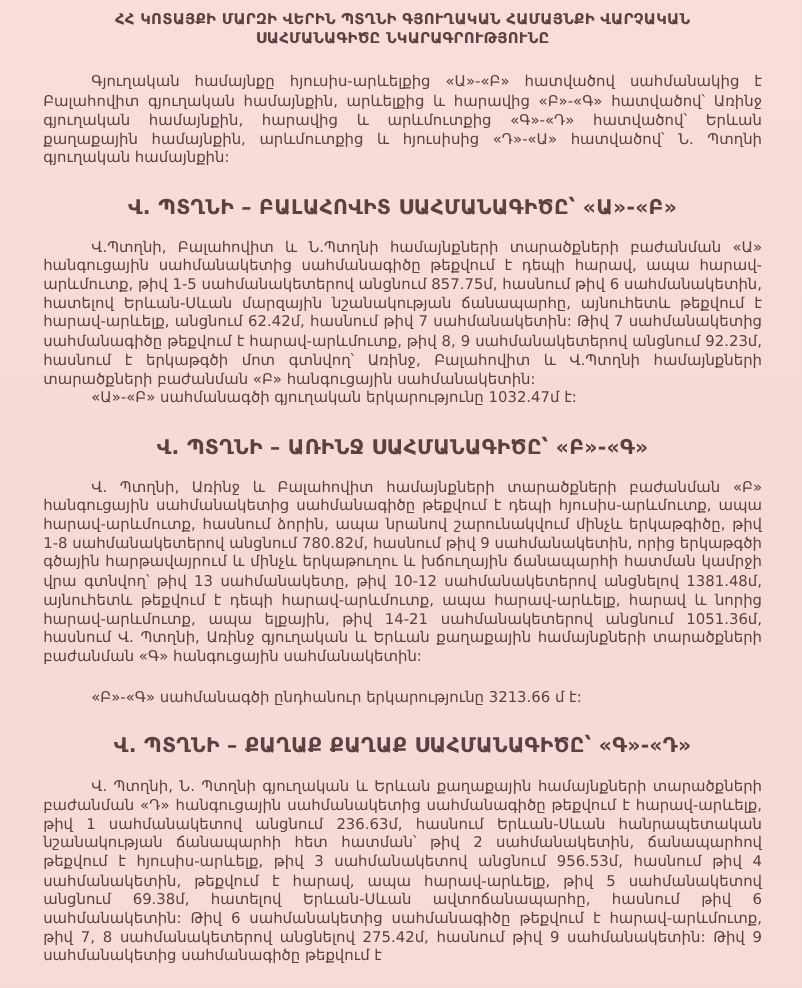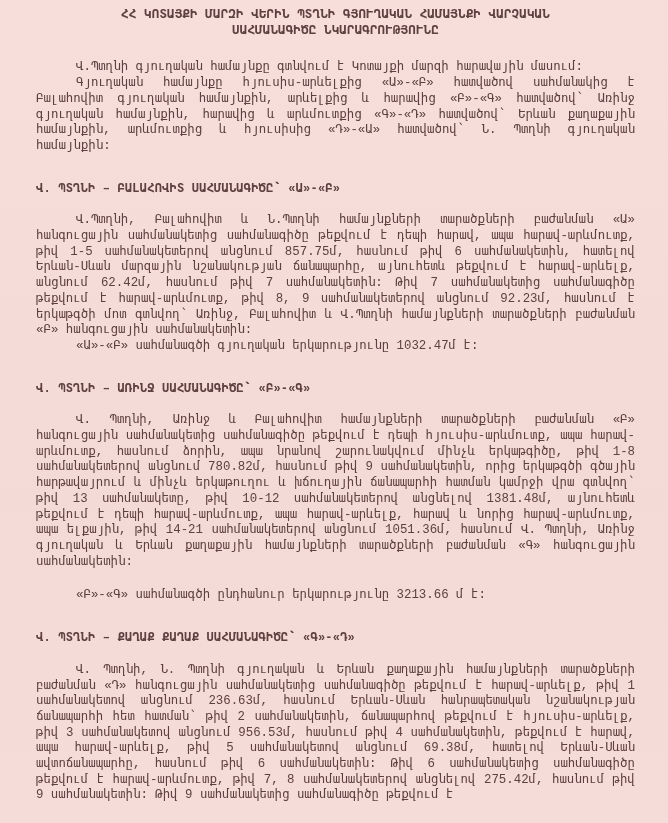--- a/index.html
+++ b/index.html
@@ -12,53 +12,52 @@
     font-family: "DejaVu Sans", sans-serif;
   }
   .page {
     box-sizing: border-box;
     width: 668px;
     height: 823px;
     padding: 8px 33px 0 36px;
     font-size: 12.4px;
     line-height: 15.7px;
     background: linear-gradient(180deg, #f7dedb 0%, #f4dad7 60%, #f6dcd9 100%);
-    font-family: Liberation Mono, monospace;
   }
   .title {
     text-align: center;
     font-weight: bold;
     letter-spacing: 0.2px;
     margin-bottom: 21px;
   }
   p {
     margin: 0;
     text-align: justify;
   }
   p.ind { text-indent: 40px; }
   h2 {
-    font-size: 12px;
+    font-size: 17px;
     line-height: 15.7px;
     font-weight: bold;
+    text-align: center;
     letter-spacing: 0.2px;
     margin: 27px 0 16px 0;
   }
   .gap { margin-top: 18px; }
 </style>
 </head>
 <body>
 
 <div class="page">
 
   <div class="title">
     <div>ՀՀ ԿՈՏԱՅՔԻ ՄԱՐԶԻ ՎԵՐԻՆ ՊՏՂՆԻ ԳՅՈՒՂԱԿԱՆ ՀԱՄԱՅՆՔԻ ՎԱՐՉԱԿԱՆ</div>
     <div>ՍԱՀՄԱՆԱԳԻԾԸ ՆԿԱՐԱԳՐՈՒԹՅՈՒՆԸ</div>
   </div>
 
-  <p class="ind">Վ.Պտղնի գյուղական համայնքը գտնվում է Կոտայքի մարզի հարավային մասում:</p>
   <p class="ind">Գյուղական համայնքը հյուսիս-արևելքից «Ա»-«Բ» հատվածով սահմանակից է Բալահովիտ գյուղական համայնքին, արևելքից և հարավից «Բ»-«Գ» հատվածով՝ Առինջ գյուղական համայնքին, հարավից և արևմուտքից «Գ»-«Դ» հատվածով՝ Երևան քաղաքային համայնքին, արևմուտքից և հյուսիսից «Դ»-«Ա» հատվածով՝ Ն. Պտղնի գյուղական համայնքին:</p>
 
   <h2>Վ. ՊՏՂՆԻ – ԲԱԼԱՀՈՎԻՏ ՍԱՀՄԱՆԱԳԻԾԸ՝ «Ա»-«Բ»</h2>
   <p class="ind">Վ.Պտղնի, Բալահովիտ և Ն.Պտղնի համայնքների տարածքների բաժանման «Ա» հանգուցային սահմանակետից սահմանագիծը թեքվում է դեպի հարավ, ապա հարավ-արևմուտք, թիվ 1-5 սահմանակետերով անցնում 857.75մ, հասնում թիվ 6 սահմանակետին, հատելով Երևան-Սևան մարզային նշանակության ճանապարհը, այնուհետև թեքվում է հարավ-արևելք, անցնում 62.42մ, հասնում թիվ 7 սահմանակետին: Թիվ 7 սահմանակետից սահմանագիծը թեքվում է հարավ-արևմուտք, թիվ 8, 9 սահմանակետերով անցնում 92.23մ, հասնում է երկաթգծի մոտ գտնվող՝ Առինջ, Բալահովիտ և Վ.Պտղնի համայնքների տարածքների բաժանման «Բ» հանգուցային սահմանակետին:</p>
   <p class="ind">«Ա»-«Բ» սահմանագծի գյուղական երկարությունը 1032.47մ է:</p>
 
   <h2>Վ. ՊՏՂՆԻ – ԱՌԻՆՋ ՍԱՀՄԱՆԱԳԻԾԸ՝ «Բ»-«Գ»</h2>
   <p class="ind">Վ. Պտղնի, Առինջ և Բալահովիտ համայնքների տարածքների բաժանման «Բ» հանգուցային սահմանակետից սահմանագիծը թեքվում է դեպի հյուսիս-արևմուտք, ապա հարավ-արևմուտք, հասնում ձորին, ապա նրանով շարունակվում մինչև երկաթգիծը, թիվ 1-8 սահմանակետերով անցնում 780.82մ, հասնում թիվ 9 սահմանակետին, որից երկաթգծի գծային հարթավայրում և մինչև երկաթուղու և խճուղային ճանապարհի հատման կամրջի վրա գտնվող՝ թիվ 13 սահմանակետը, թիվ 10-12 սահմանակետերով անցնելով 1381.48մ, այնուհետև թեքվում է դեպի հարավ-արևմուտք, ապա հարավ-արևելք, հարավ և նորից հարավ-արևմուտք, ապա ելքային, թիվ 14-21 սահմանակետերով անցնում 1051.36մ, հասնում Վ. Պտղնի, Առինջ գյուղական և Երևան քաղաքային համայնքների տարածքների բաժանման «Գ» հանգուցային սահմանակետին:</p>
   <p class="ind gap">«Բ»-«Գ» սահմանագծի ընդհանուր երկարությունը 3213.66 մ է:</p>
 

